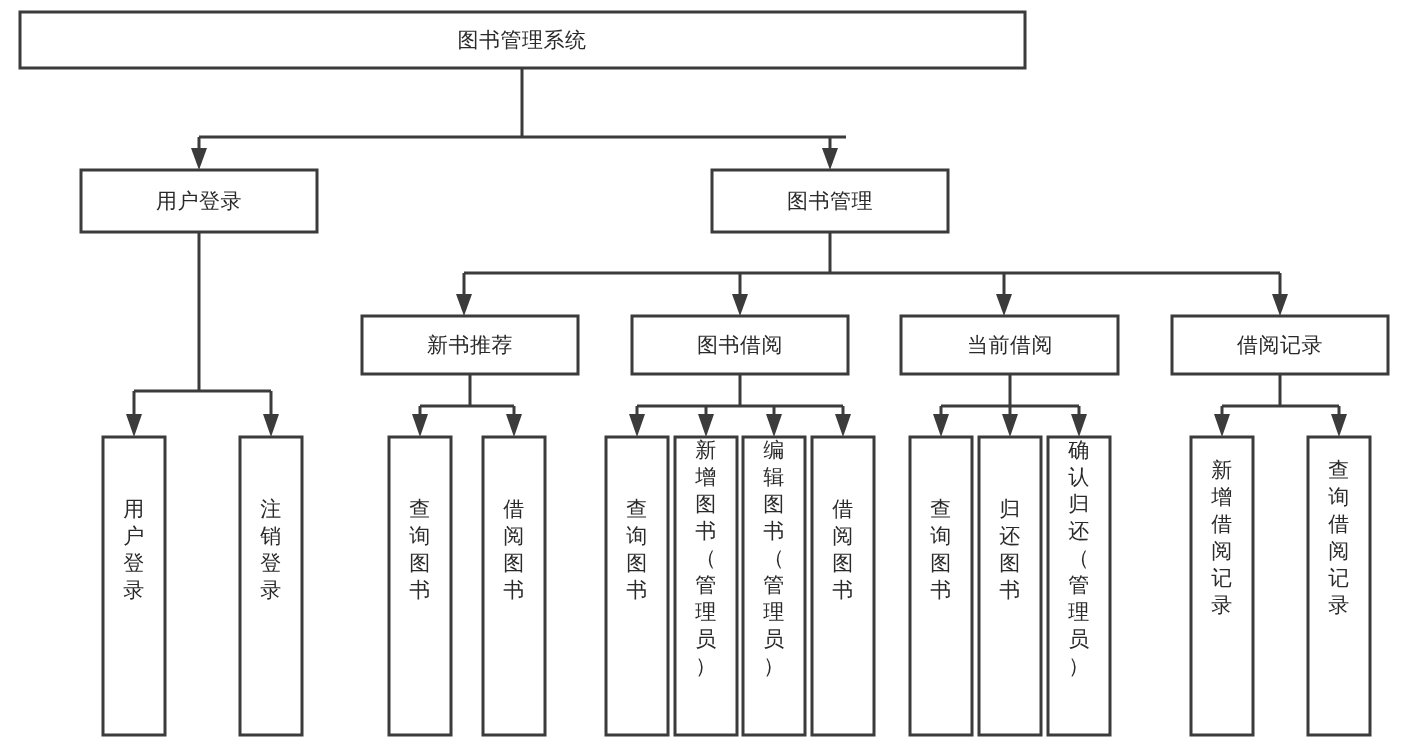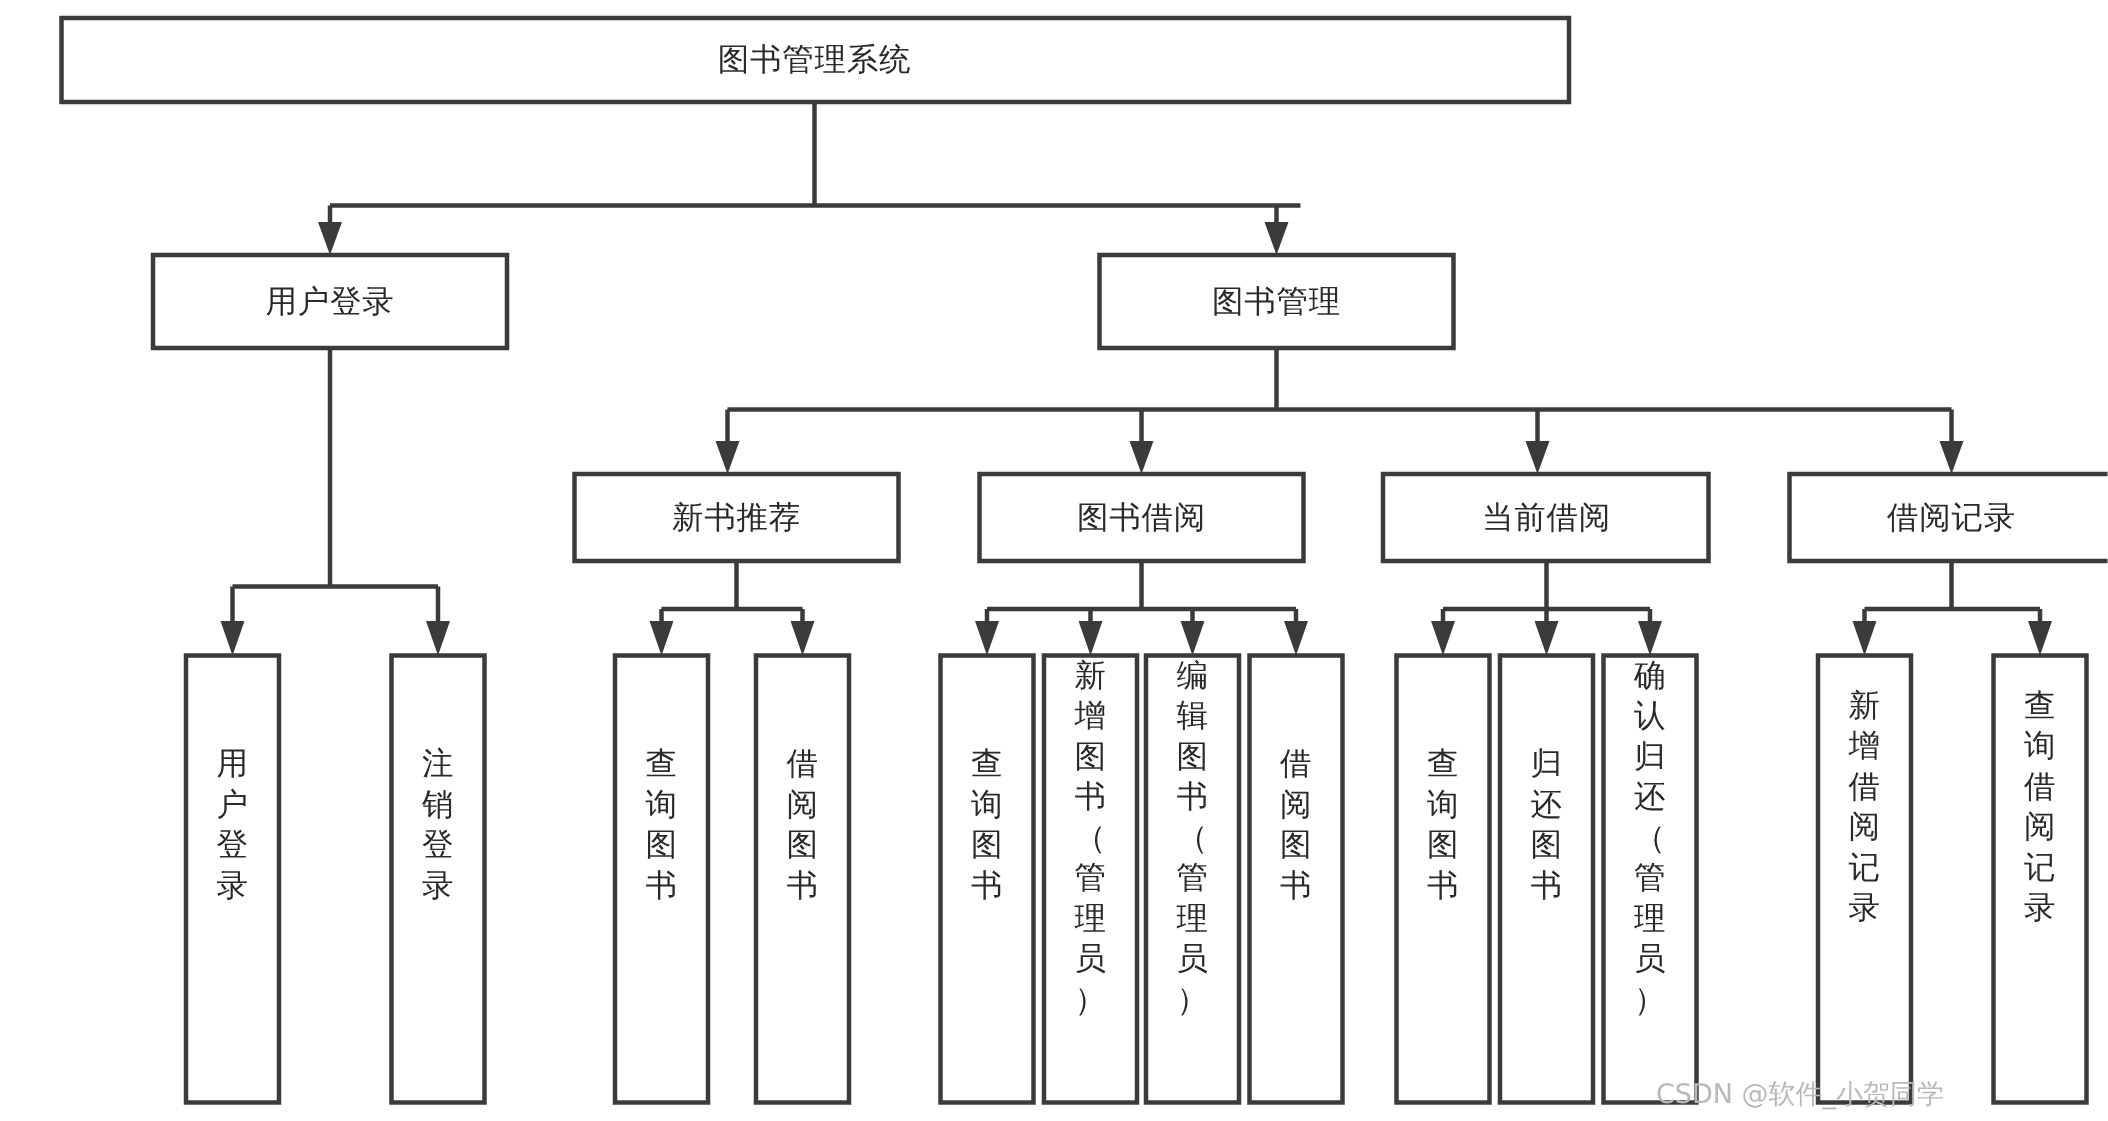--- a/index.html
+++ b/index.html
@@ -12,21 +12,20 @@
     width: 1405px;
     height: 747px;
     font-family: "DejaVu Sans", "Liberation Sans", sans-serif;
     overflow: hidden;
     position: relative;
   }
   #diagram-root {
     position: relative;
     width: 1287px;
     height: 747px;
-    margin-left: 21px;
   }
   svg.diagram-canvas {
     position: absolute;
     left: 0;
     top: 0;
     width: 1405px;
     height: 747px;
     display: block;
   }
   .node-box {
@@ -235,14 +234,13 @@
       <text class="node-label-v" x="1222" y="477"><tspan x="1222" y="477">新</tspan><tspan x="1222" y="504">增</tspan><tspan x="1222" y="531">借</tspan><tspan x="1222" y="558">阅</tspan><tspan x="1222" y="585">记</tspan><tspan x="1222" y="612">录</tspan></text>
     </g>
 
     <g>
       <rect class="node-box" x="1308" y="437" width="62" height="298"></rect>
       <text class="node-label-v" x="1339" y="477"><tspan x="1339" y="477">查</tspan><tspan x="1339" y="504">询</tspan><tspan x="1339" y="531">借</tspan><tspan x="1339" y="558">阅</tspan><tspan x="1339" y="585">记</tspan><tspan x="1339" y="612">录</tspan></text>
     </g>
 
   </svg>
 
-  <div class="watermark-text">CSDN @软件_小贺同学</div>
 </div>
 
 </body></html>

